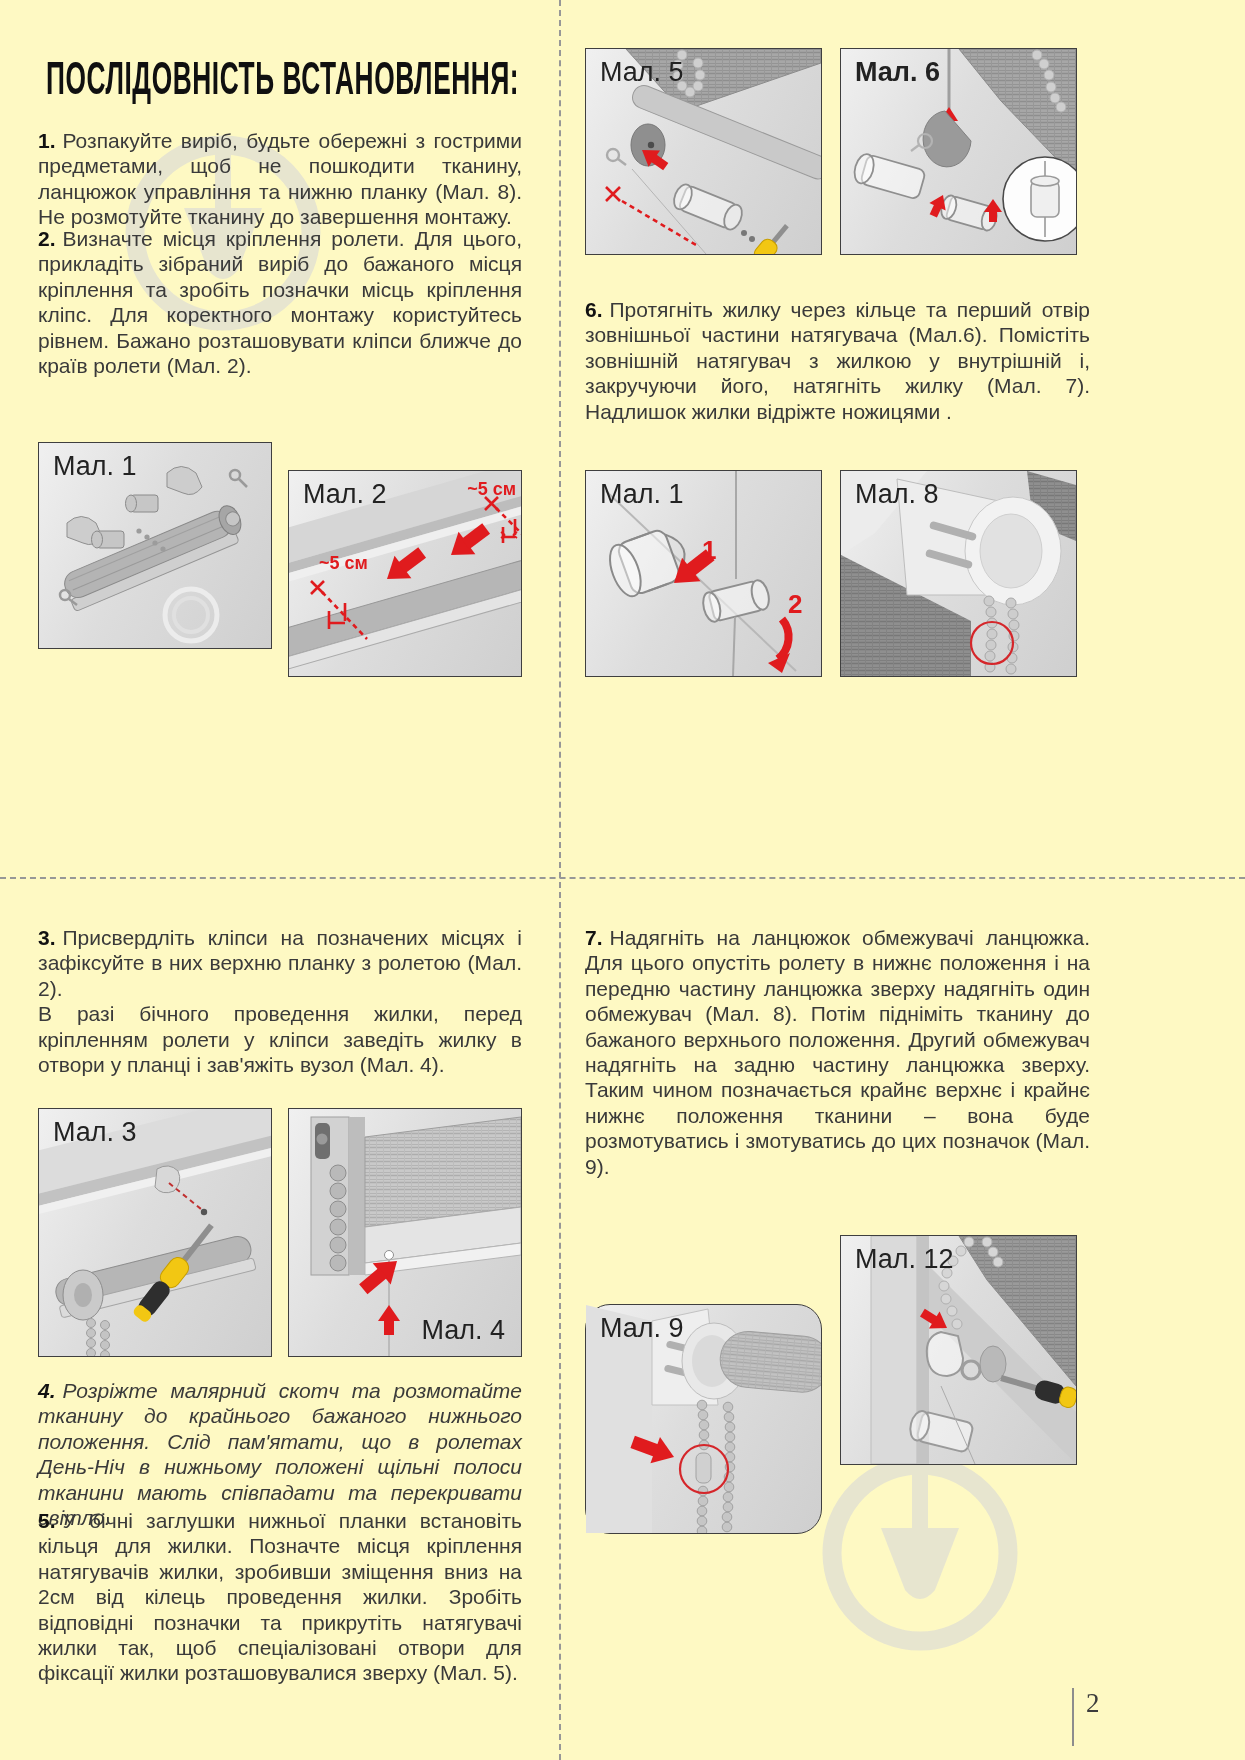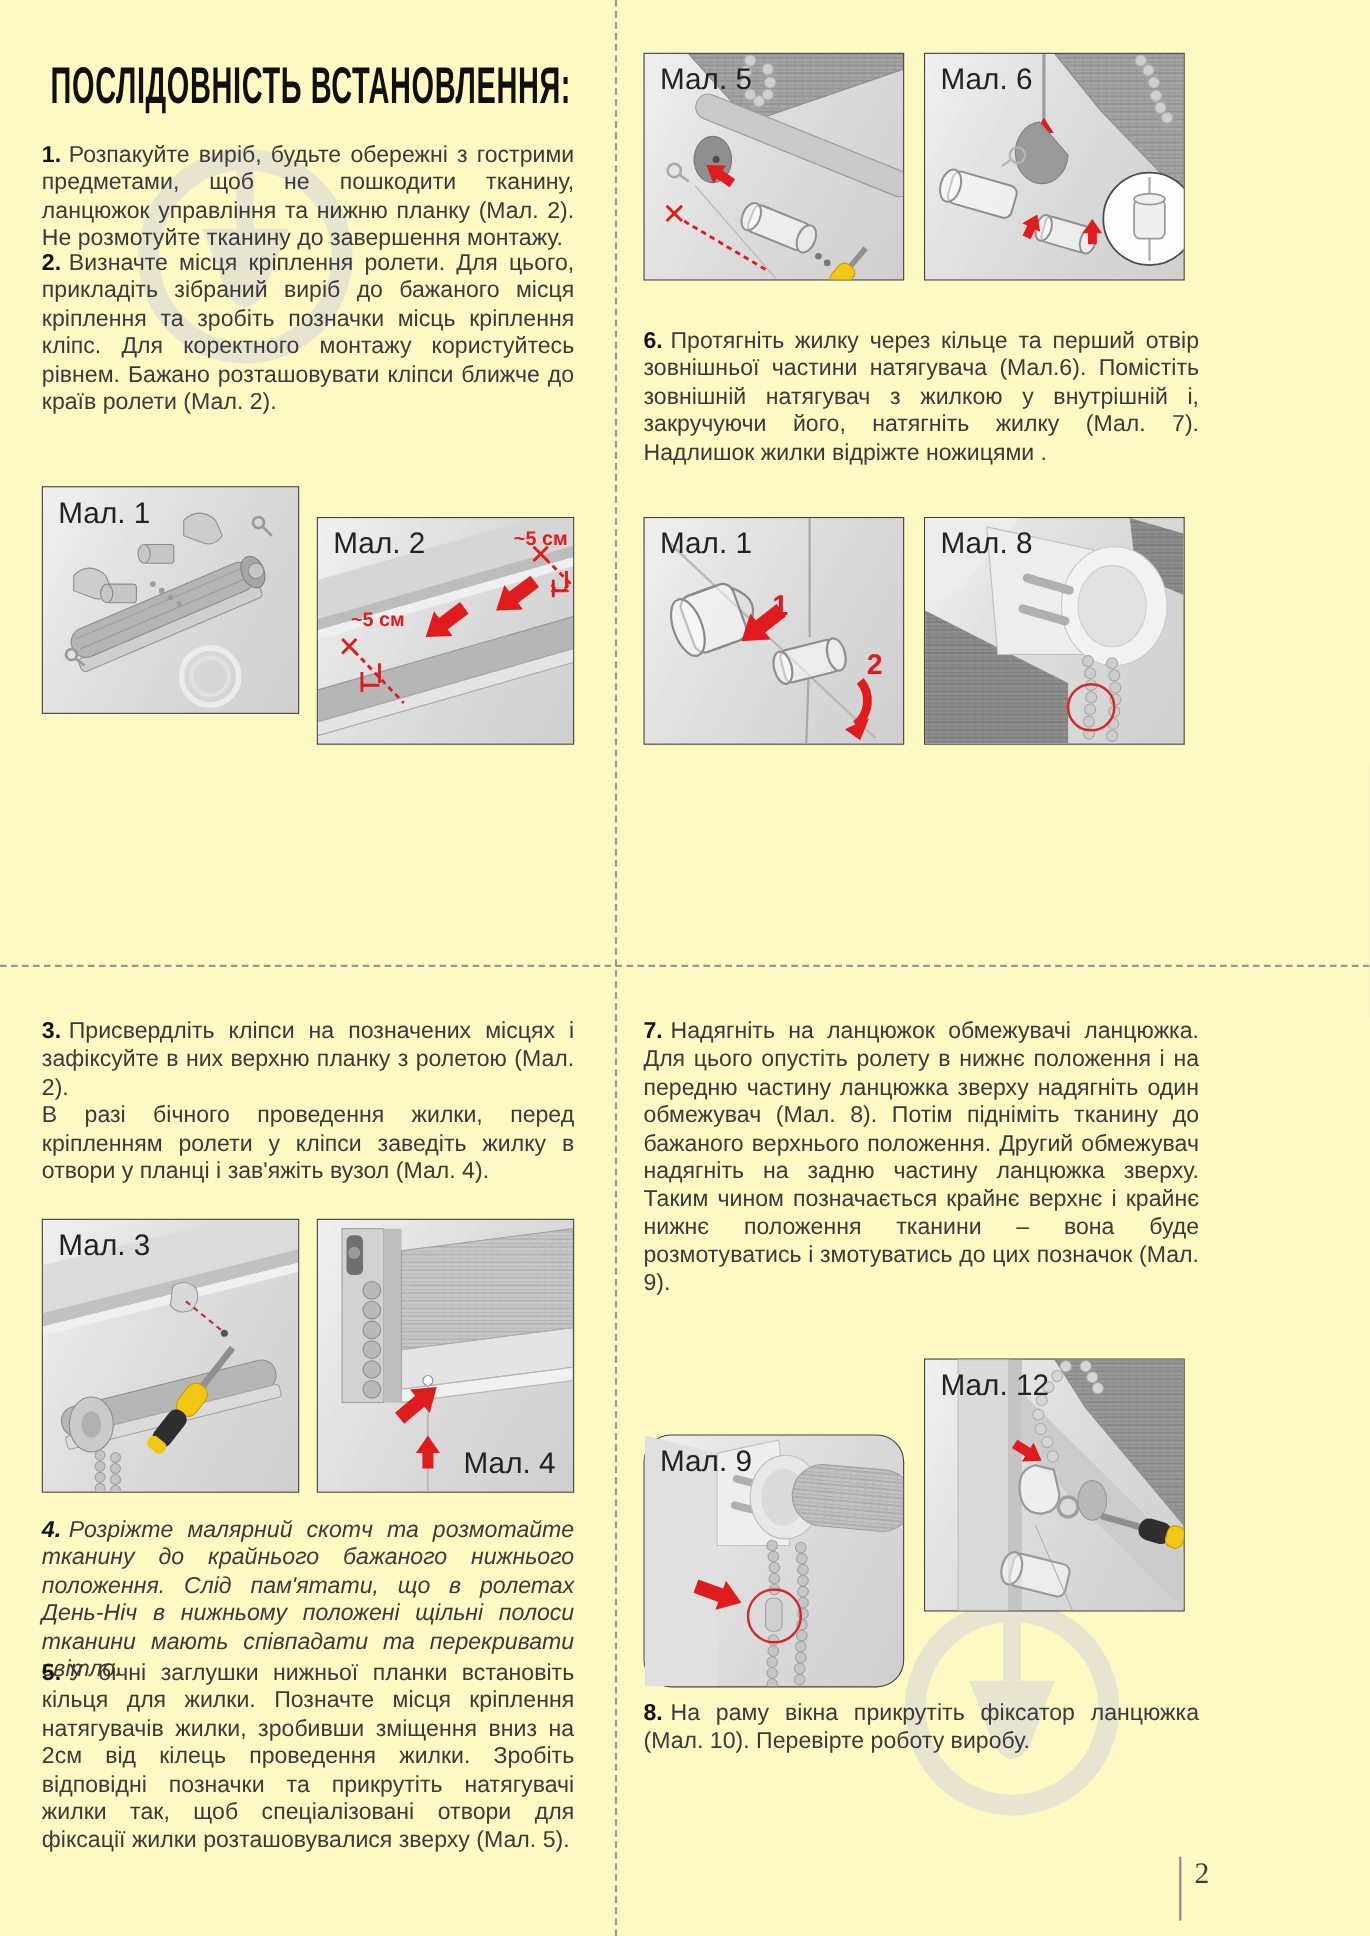--- a/index.html
+++ b/index.html
@@ -41,21 +41,21 @@
     <g opacity="0.6">
       <circle cx="105" cy="105" r="88" fill="none" stroke="#d8d8d8" stroke-width="19"></circle>
       <rect x="97" y="14" width="16" height="66" fill="#d8d8d8"></rect>
       <path d="M66 80 h78 l-24 62 q-15 18 -30 0 z" fill="#d8d8d8"></path>
     </g>
   </svg>
 
   <div class="title">ПОСЛІДОВНІСТЬ ВСТАНОВЛЕННЯ:</div>
 
   <div class="step" style="left:38px;top:128px;width:484px;">
-    <span class="n">1.</span><span>Розпакуйте виріб, будьте обережні з гострими предметами, щоб не пошкодити тканину, ланцюжок управління та нижню планку (Мал. 2). Не розмотуйте тканину до завершення монтажу.</span>
+    <span class="n">1.</span><span>Розпакуйте виріб, будьте обережні з гострими предметами, щоб не пошкодити тканину, ланцюжок управління та нижню планку (Мал. 8). Не розмотуйте тканину до завершення монтажу.</span>
   </div>
 
   <div class="step" style="left:38px;top:226px;width:484px;">
     <span class="n">2.</span><span>Визначте місця кріплення ролети. Для цього, прикладіть зібраний виріб до бажаного місця кріплення та зробіть позначки місць кріплення кліпс. Для коректного монтажу користуйтесь рівнем. Бажано розташовувати кліпси ближче до країв ролети (Мал. 2).</span>
   </div>
 
   <div class="fig" style="left:38px;top:442px;width:232px;height:205px;">
     <svg viewBox="0 0 232 205">
       <g transform="rotate(-23 120 130)">
         <rect x="28" y="120" width="178" height="13" rx="4" fill="#cfcfcf" stroke="#949494"></rect>
@@ -171,21 +171,21 @@
         <circle cx="166" cy="190" r="3" fill="#787878"></circle>
       <g transform="translate(182,200) rotate(40)">
         <rect x="-3" y="-30" width="5" height="22" fill="#8f8f8f"></rect>
         <rect x="-9" y="-9" width="17" height="24" rx="7" fill="#f2c713" stroke="#c79e00"></rect>
       </g>
       <line x1="46" y1="120" x2="120" y2="205" stroke="#b5b5b5"></line>
     </svg>
     <span class="figlabel">Мал. 5</span>
   </div>
 
-  <div class="fig" style="left:840px;top:48px;width:235px;height:205px;">
+  <div class="fig" style="left:840px;top:48px;width:235px;height:205px;font-weight:bold;">
     <svg viewBox="0 0 235 205">
       <defs>
         <pattern id="wv6" width="7" height="7" patternUnits="userSpaceOnUse">
           <rect width="7" height="7" fill="#a7a7a7"></rect>
             <path d="M0 0H7M0 3.5H7" stroke="#8e8e8e" stroke-width="1.4"></path>
             <path d="M3.5 0V7" stroke="#989898"></path>
         </pattern>
       </defs>
       <polygon points="118,0 235,0 235,130 160,52" fill="url(#wv6)" stroke="#8b8b8b"></polygon>
       <g fill="#cfcfcf" stroke="#b2b2b2">
@@ -497,21 +497,18 @@
         </g>
       <g transform="translate(104,196) rotate(14)" fill="#ffffff" fill-opacity="0.5" stroke="#9a9a9a" stroke-width="2">
         <rect x="-26" y="-15" width="52" height="30" rx="7"></rect>
           <ellipse cx="-26" cy="0" rx="9" ry="15"></ellipse>
       </g>
       <line x1="100" y1="150" x2="134" y2="228" stroke="#ababab"></line>
     </svg>
     <span class="figlabel">Мал. 12</span>
   </div>
 
-  <div class="step" style="left:585px;top:1545px;width:505px;">
-    <span class="n">8.</span><span>На раму вікна прикрутіть фіксатор ланцюжка (Мал. 10). Перевірте роботу виробу.</span>
-  </div>
 
   <div class="pagenum">
     <span>2</span>
   </div>
 
 </div>
 
 </body></html>

